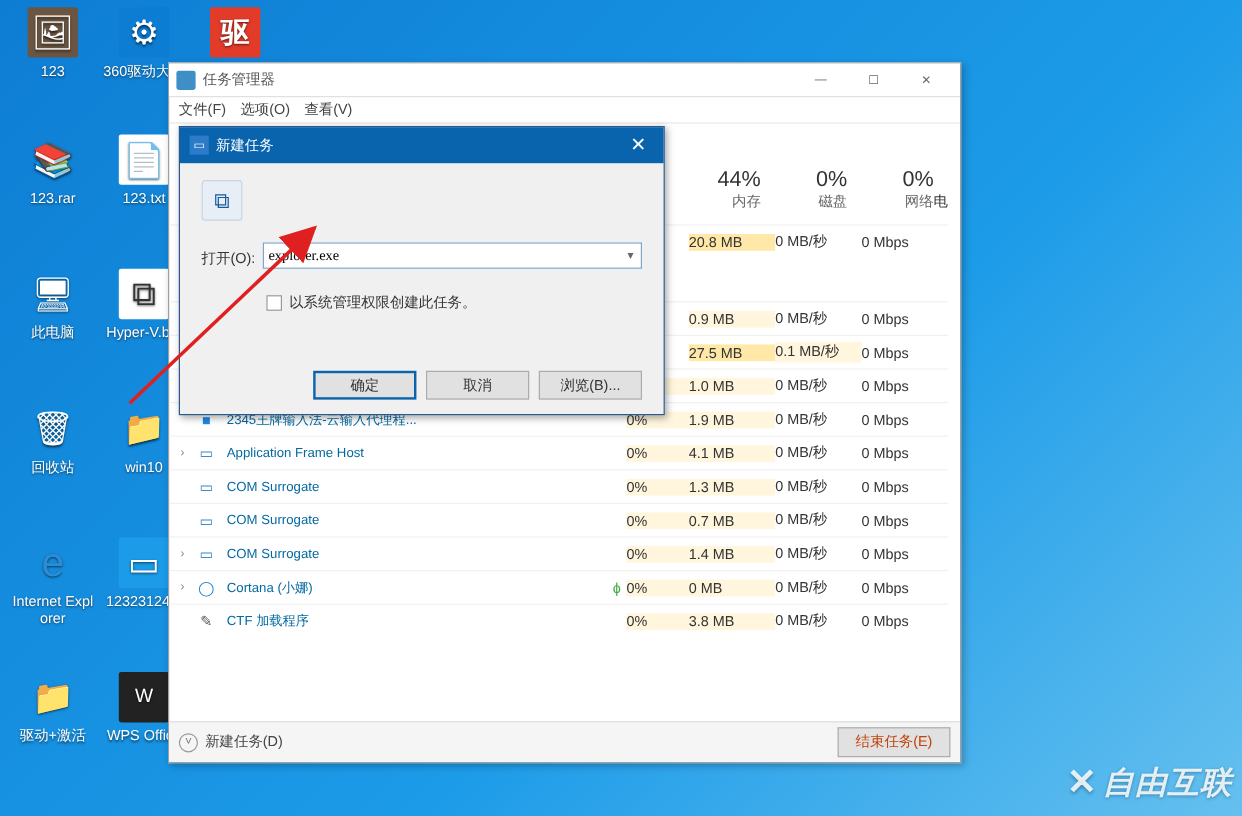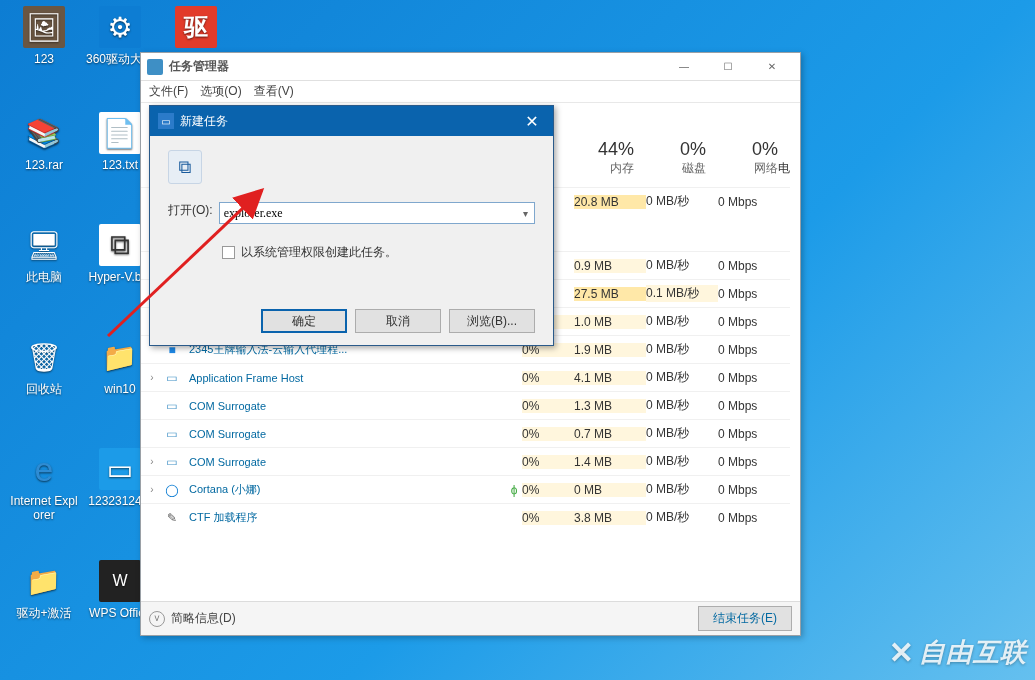--- a/index.html
+++ b/index.html
@@ -10,21 +10,21 @@
 
   
   .desk-icon { position: absolute; width: 72px; display: flex; flex-direction: column; align-items: center; color: #fff; text-shadow: 0 1px 2px rgba(0,0,0,.6); cursor: default; }
   .desk-icon .ic { width: 42px; height: 42px; margin-bottom: 4px; display: flex; align-items: center; justify-content: center; font-size: 28px; border-radius: 2px; }
   .desk-icon .lbl { text-align: center; font-size: 12px; line-height: 14px; word-break: break-all; }
 
   
   .tm-window { position: absolute; left: 140px; top: 52px; width: 661px; height: 584px; background: #fff; border: 1px solid #9aa0a6; box-shadow: 2px 2px 6px rgba(0,0,0,.25); display: flex; flex-direction: column; }
   .tm-titlebar { height: 28px; display: flex; align-items: center; padding: 0 6px; color: #555; border-bottom: 1px solid #e0e0e0; background: #fff; }
   .tm-titlebar .title-ic { width: 16px; height: 16px; margin-right: 6px; background: #3e8fc5; border-radius: 2px; }
-  .tm-titlebar .title-text { flex: 1; font-size: 12px; font-weight: bold; }
+  .tm-titlebar .title-text { flex: 1; font-size: 12px; }
   .tm-titlebar .win-ctrl { width: 44px; height: 28px; display: flex; align-items: center; justify-content: center; color: #666; font-size: 10px; }
   .tm-menu { height: 22px; display: flex; align-items: center; padding: 0 8px; gap: 12px; color: #444; border-bottom: 1px solid #e8e8e8; }
   .tm-menu span { font-size: 12px; }
 
   .tm-content { flex: 1; position: relative; overflow: hidden; }
   .tm-header-row { position: absolute; top: 36px; right: 12px; display: flex; text-align: right; color: #555; }
   .tm-header-row .col { width: 72px; }
   .tm-header-row .pct { font-size: 18px; color: #333; }
   .tm-header-row .lbl { font-size: 12px; color: #666; }
   .tm-header-row .net-extra { width: 10px; align-self: flex-end; color: #333; font-size: 12px; }
@@ -35,33 +35,33 @@
   .proc-row .pic { width: 18px; height: 16px; margin-right: 6px; display: inline-flex; align-items: center; justify-content: center; font-size: 12px; }
   .proc-row .name { flex: 1; padding-left: 2px; font-size: 11px; color: #0369a1; overflow: hidden; white-space: nowrap; text-overflow: ellipsis; }
   .proc-row .leaf { width: 16px; text-align: center; color: #3fa83f; font-size: 12px; }
   .proc-row .cell { width: 72px; padding-right: 8px; font-size: 12px; color: #333; }
   .heat1 { background: #fff6dd; }
   .heat2 { background: #ffe8a8; }
 
   .tm-footer { height: 34px; border-top: 1px solid #dcdcdc; display: flex; align-items: center; padding: 0 8px; background: #f5f5f5; }
   .tm-footer .circ { width: 16px; height: 16px; border: 1.5px solid #999; border-radius: 50%; display: inline-flex; align-items: center; justify-content: center; margin-right: 6px; font-size: 10px; color: #777; }
   .tm-footer .ftxt { flex: 1; color: #444; font-size: 12px; }
-  .tm-footer .fbtn { padding: 3px 14px; border: 1px solid #adadad; background: #e1e1e1; color: #0369a1; font-size: 12px; }
+  .tm-footer .fbtn { padding: 3px 14px; border: 1px solid #adadad; background: #e1e1e1; color: #c2410c; font-size: 12px; }
 
   
   .nt-dialog { position: absolute; left: 149px; top: 105px; width: 405px; height: 241px; background: #f0f0f0; border: 1px solid #2a5a8a; box-shadow: 2px 2px 6px rgba(0,0,0,.35); display: flex; flex-direction: column; }
   .nt-title { height: 30px; background: #0a63ad; color: #fff; display: flex; align-items: center; padding: 0 8px; }
   .nt-title .ic { width: 16px; height: 16px; background: #2b7bc9; margin-right: 6px; display: inline-flex; align-items: center; justify-content: center; font-size: 10px; }
   .nt-title .txt { flex: 1; font-size: 12px; }
   .nt-title .close { width: 42px; height: 30px; margin-right: -8px; display: flex; align-items: center; justify-content: center; font-size: 16px; }
   .nt-body { flex: 1; padding: 14px 18px 6px 18px; position: relative; }
   .nt-desc { display: flex; gap: 10px; margin-bottom: 18px; }
   .nt-desc .run-ic { width: 34px; height: 34px; background: #e7eef5; border: 1px solid #c7d5e5; border-radius: 3px; display: flex; align-items: center; justify-content: center; color: #185a9c; font-size: 18px; }
   .nt-desc .txt { flex: 1; font-size: 12px; color: #333; line-height: 18px; }
-  .nt-open-row { display: flex; align-items: flex-start; gap: 6px; margin-bottom: 8px; }
+  .nt-open-row { display: flex; align-items: flex-end; gap: 6px; margin-bottom: 8px; }
   .nt-open-row label { font-size: 12px; color: #333; }
   .nt-open-row .combo { flex: 1; height: 22px; border: 1px solid #7fa7cd; background: #fff; display: flex; align-items: center; padding: 0 4px; font-family: Liberation Serif, serif; }
   .nt-open-row .combo input { border: none; outline: none; flex: 1; font-size: 12px; font-family: inherit; }
   .nt-open-row .combo .dd { color: #666; font-size: 10px; padding: 0 2px; }
   .nt-check { display: flex; align-items: center; gap: 6px; margin-left: 54px; font-size: 12px; color: #333; margin-top: 20px; }
   .nt-check .cb { width: 13px; height: 13px; border: 1px solid #999; background: #fff; }
   .nt-buttons { position: absolute; bottom: 12px; right: 18px; display: flex; gap: 8px; }
   .nt-buttons button { width: 86px; height: 24px; border: 1px solid #acacac; background: #e1e1e1; font-size: 12px; color: #333; cursor: default; }
   .nt-buttons button.primary { border: 2px solid #0a63ad; background: #e1e1e1; }
 
@@ -278,21 +278,21 @@
             <span class="leaf"></span>
             <span class="cell heat1" style="width:52px">0%</span>
             <span class="cell heat1">3.8 MB</span>
             <span class="cell ">0 MB/秒</span>
             <span class="cell">0 Mbps</span>
           </div>
         </div>
     </div>
     <div class="tm-footer">
       <span class="circ">˅</span>
-      <span class="ftxt">简略信息(D)</span>
+      <span class="ftxt">新建任务(D)</span>
       <span class="fbtn">结束任务(E)</span>
     </div>
   </div>
 
   <div class="nt-dialog">
     <div class="nt-title">
       <span class="ic">▭</span>
       <span class="txt">新建任务</span>
       <span class="close">✕</span>
     </div>

